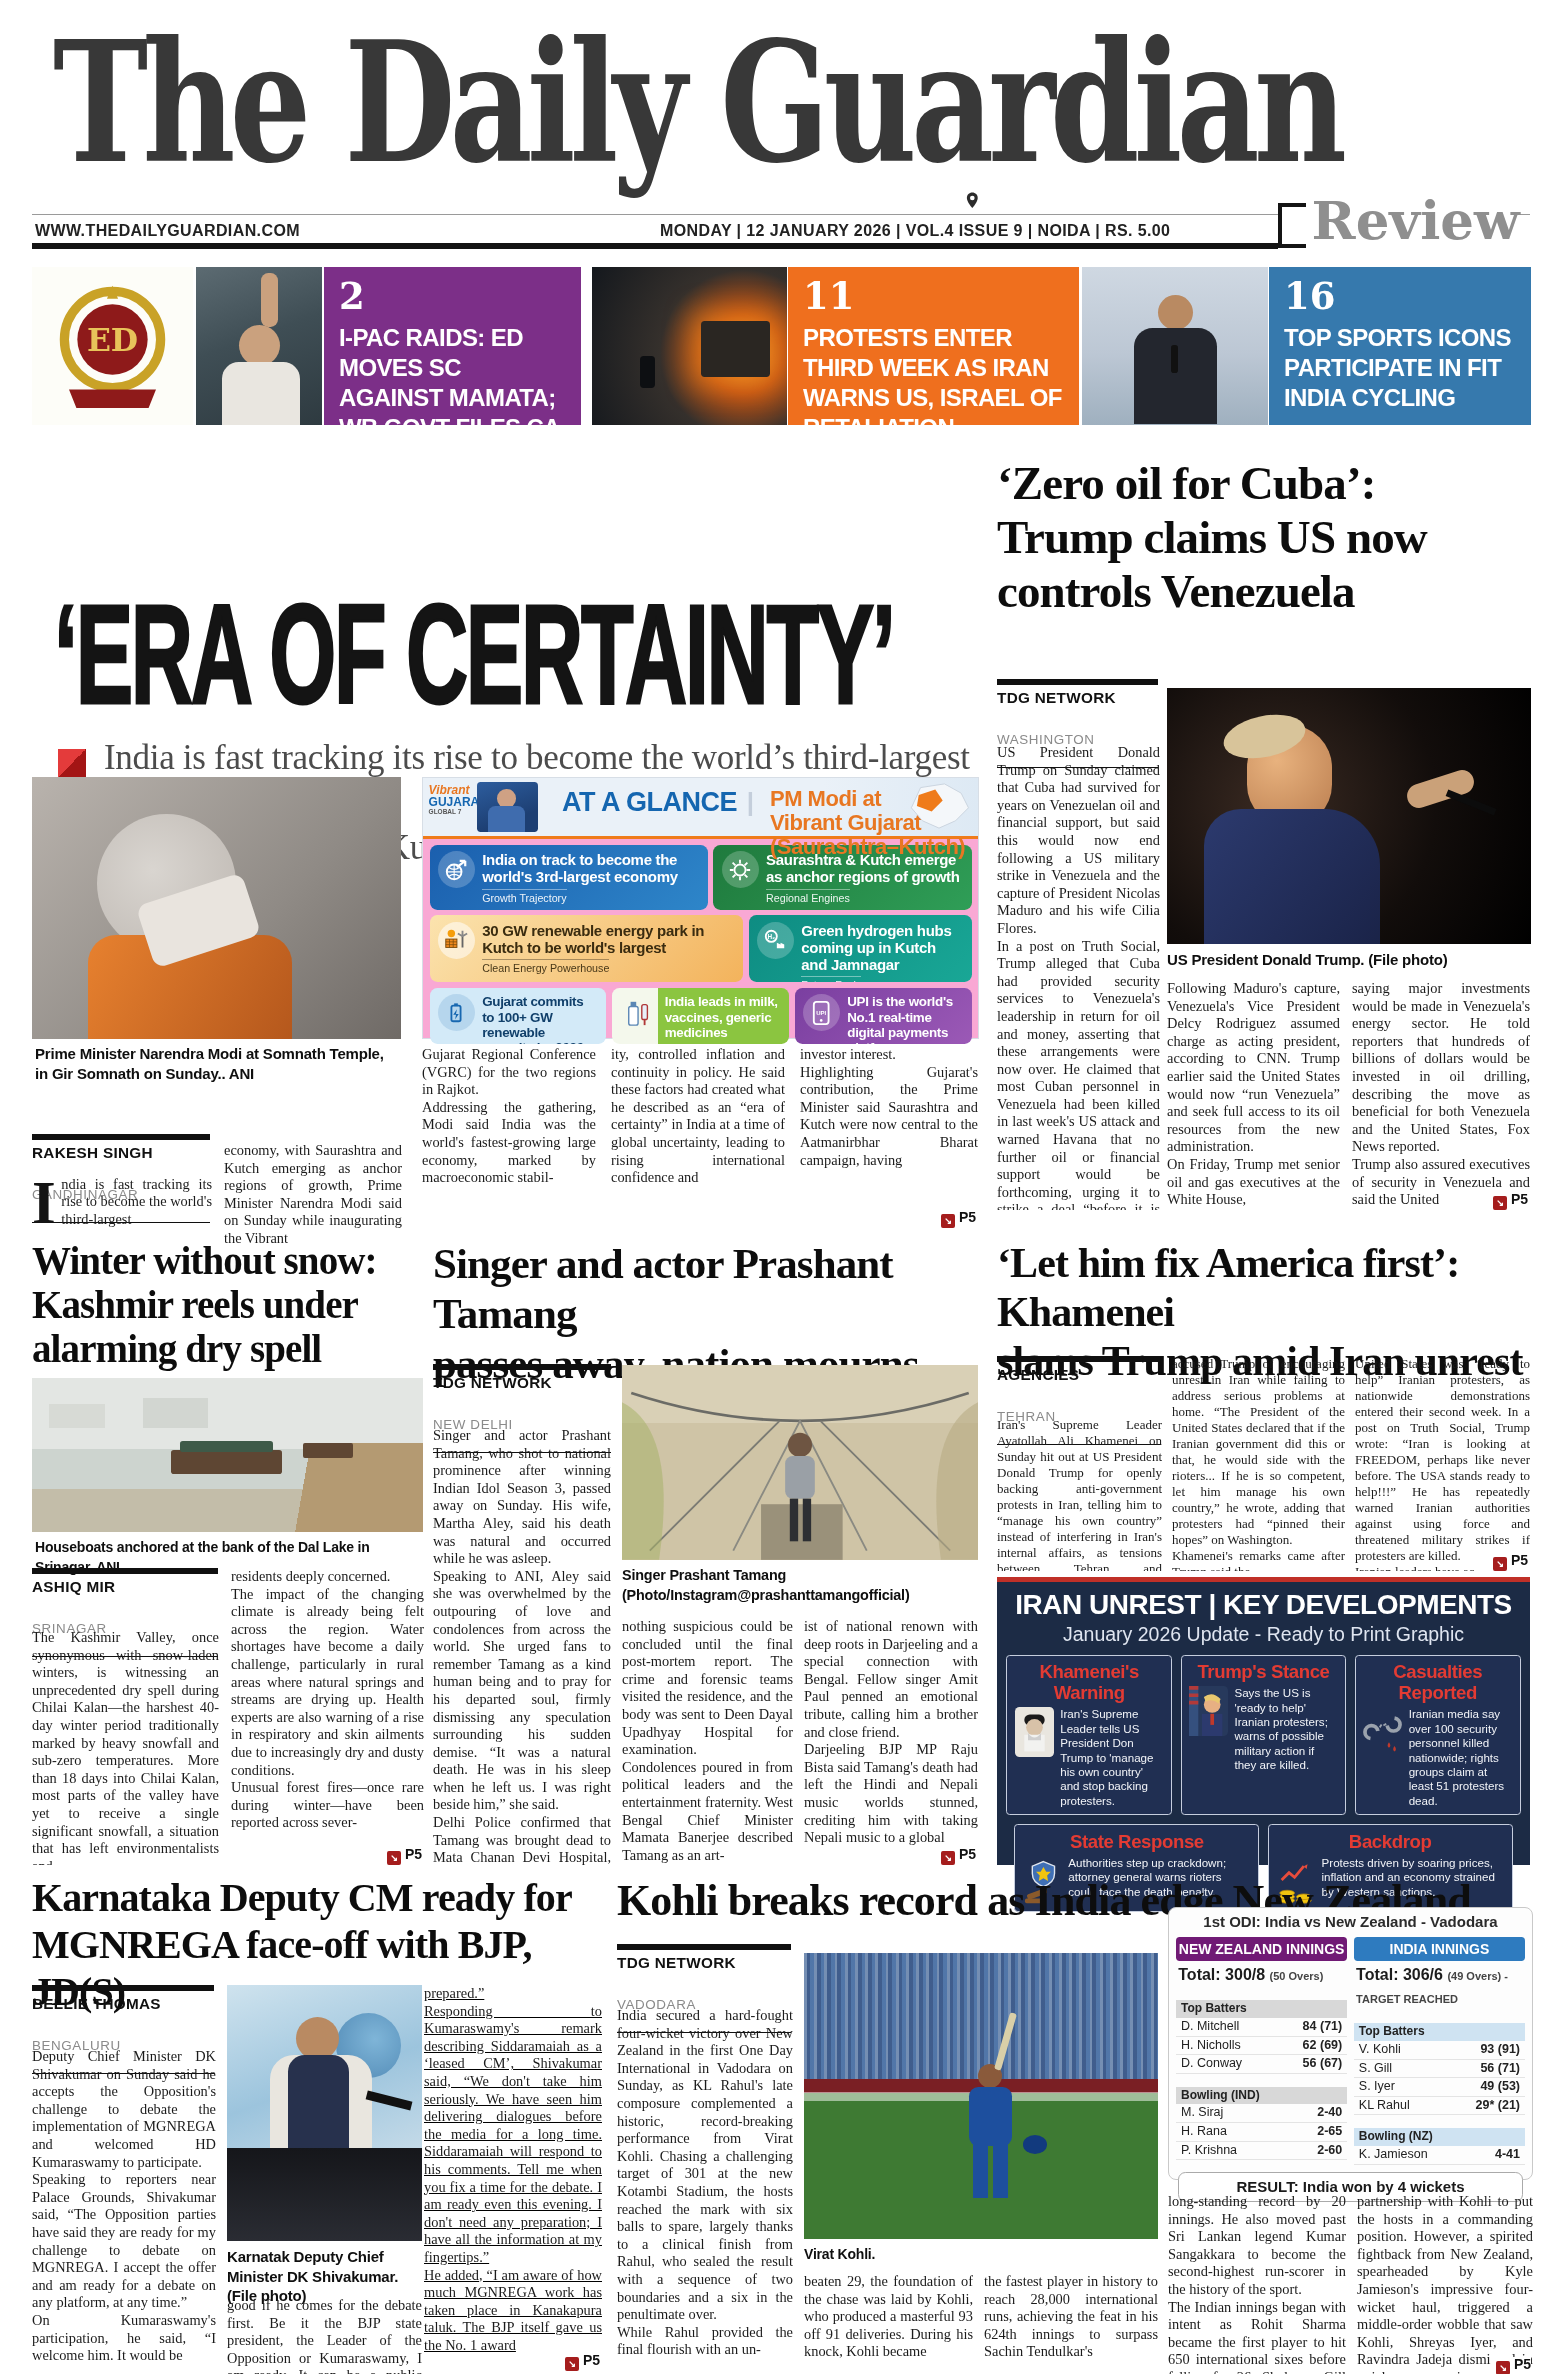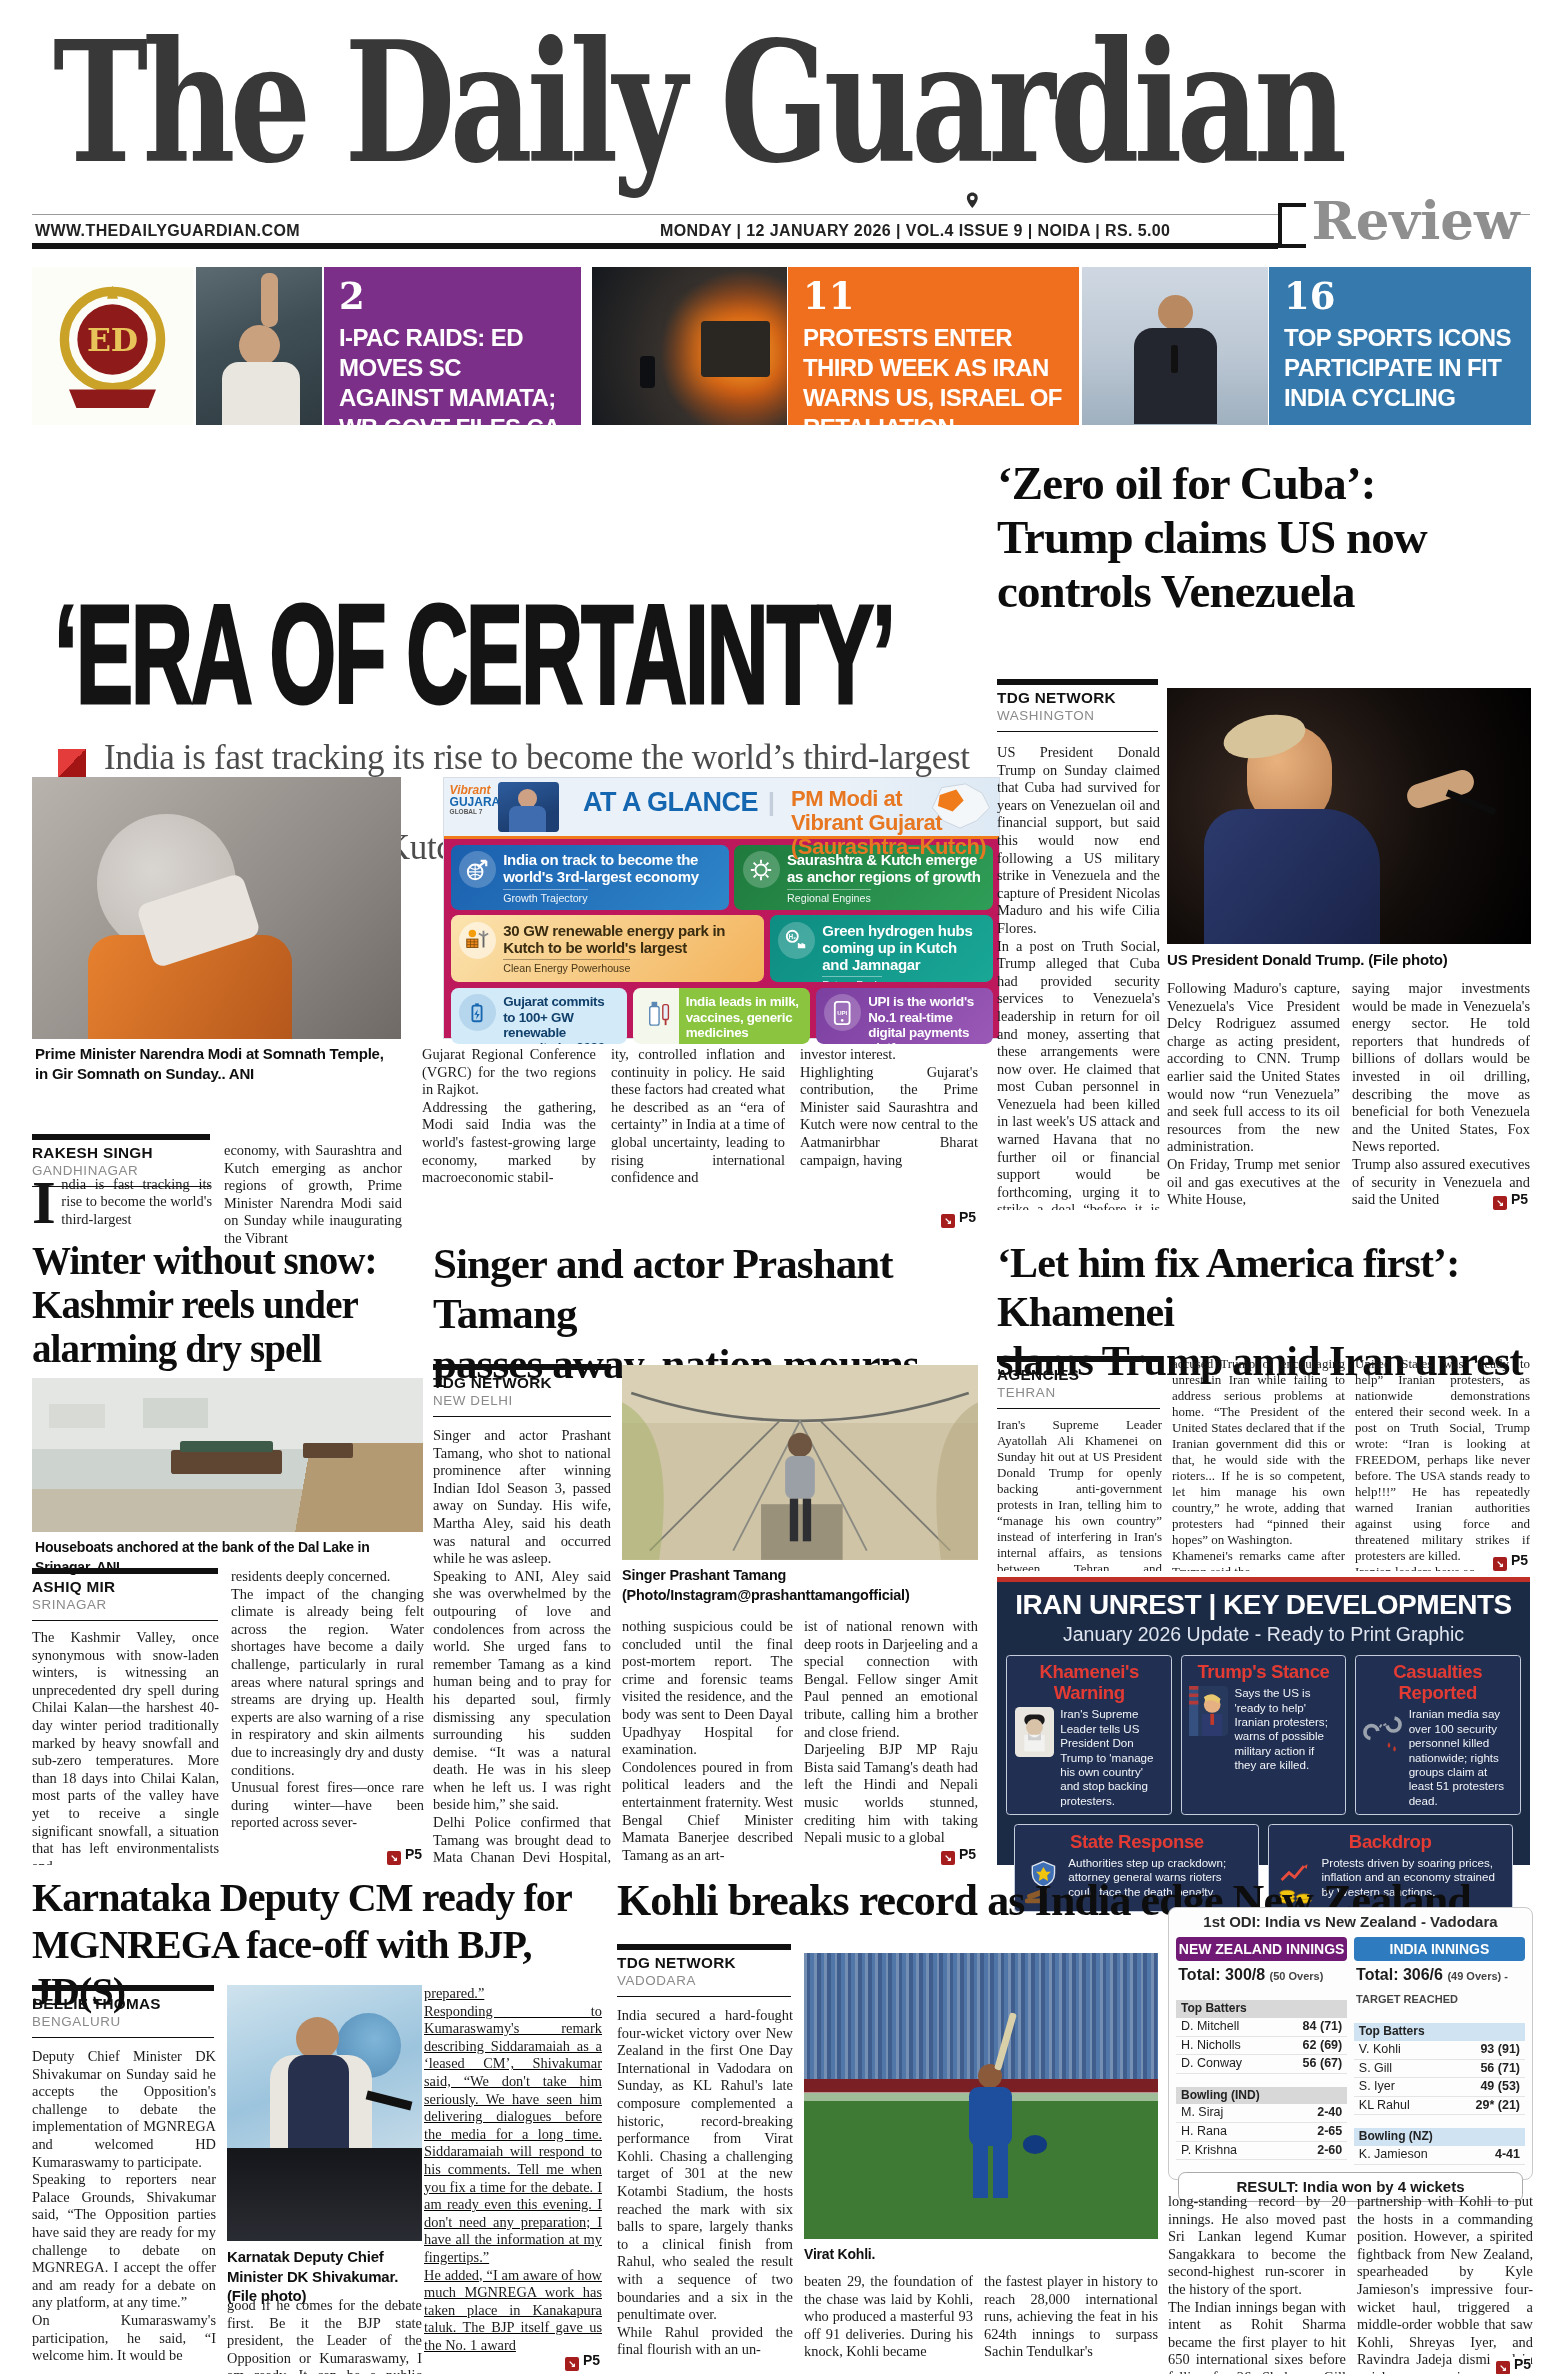--- a/index.html
+++ b/index.html
@@ -26,31 +26,31 @@
   .hl2{transform:scale(.62,1.02);}
   .standfirst{font:35px/45px "Liberation Serif",serif;color:#4c4c4c;letter-spacing:-0.3px;white-space:pre-line;}
   .flag{width:28px;height:28px;background:linear-gradient(135deg,#e43b3b 0 50%,#a31515 50% 100%);}
   
   .ser-head{font-family:"Liberation Serif",serif;font-weight:bold;color:#0d0d0d;letter-spacing:-0.9px;white-space:pre-line;}
   
   .byline{box-sizing:border-box;}
   .bl-bar{height:5.6px;background:#101010;}
   .bl-name{font:bold 15.3px/18.6px "Liberation Sans",sans-serif;color:#111;letter-spacing:0.3px;margin-top:4.6px;text-transform:uppercase;}
   .bl-city{font:13.4px/16.7px "Liberation Sans",sans-serif;color:#8a8a8a;letter-spacing:0.6px;border-bottom:1.9px solid #101010;
-           padding-bottom:7px;text-transform:uppercase;}
+           padding-bottom:19px;text-transform:uppercase;margin-top:24px;}
   
   .body{text-align:justify;font:14.4px/17.6px "Liberation Serif",serif;color:#1b1b1b;white-space:pre-line;overflow:hidden;box-sizing:border-box;}
   .body-sm{font:13px/16px "Liberation Serif",serif;}
   .dropcap{float:left;font:bold 61px/52px "Liberation Serif",serif;color:#141414;margin:1.9px 5.6px 0 0;}
   .cap{font:bold 15px/19.5px "Liberation Sans",sans-serif;color:#0f0f0f;letter-spacing:-0.2px;}
   .pref{position:absolute;right:1.9px;bottom:0;font:bold 14px/15px "Liberation Sans",sans-serif;color:#111;background:#fff;padding-left:5.6px;}
   .pref-box{display:inline-block;width:14px;height:14px;background:#a51d1d;color:#fff;font:bold 9.3px/14px "Liberation Sans",sans-serif;
             text-align:center;border-radius:1.9px;vertical-align:-1.9px;}
   
-  #infog{background:#be185d;border:0.9px solid #d7dee6;box-sizing:border-box;margin-left:21px;}
+  #infog{background:#f9a8d4;border:0.9px solid #d7dee6;box-sizing:border-box;}
   #infog-head{position:relative;height:58px;background:linear-gradient(90deg,#eaf1f8 0 72%,#dde9f4);border-bottom:3.7px solid #ef7b1a;}
   .ig-title-blue{font:bold 27px/28px "Liberation Sans",sans-serif;color:#1566b0;letter-spacing:-0.5px;}
   .ig-title-orange{font:bold 22px/24px "Liberation Sans",sans-serif;color:#e87722;letter-spacing:-0.5px;}
   .ig-row{display:flex;gap:5.6px;padding:0 6.5px;margin-top:5.6px;}
   .ig-card{border-radius:7.4px;padding:6.5px 8.3px;color:#fff;box-sizing:border-box;display:flex;gap:7.4px;align-items:flex-start;overflow:hidden;}
   .ig-card-txt{flex:1;}
   .ig-t{font:bold 15px/17px "Liberation Sans",sans-serif;letter-spacing:-0.3px;}
   .ig-tag{font:10.7px/12px "Liberation Sans",sans-serif;opacity:.92;margin-top:3.7px;border-top:0.9px solid rgba(255,255,255,.45);
           padding-top:1.9px;display:inline-block;}
   .ig-ic{width:37px;height:37px;border-radius:50%;background:rgba(255,255,255,.22);flex:0 0 37px;display:flex;align-items:center;

